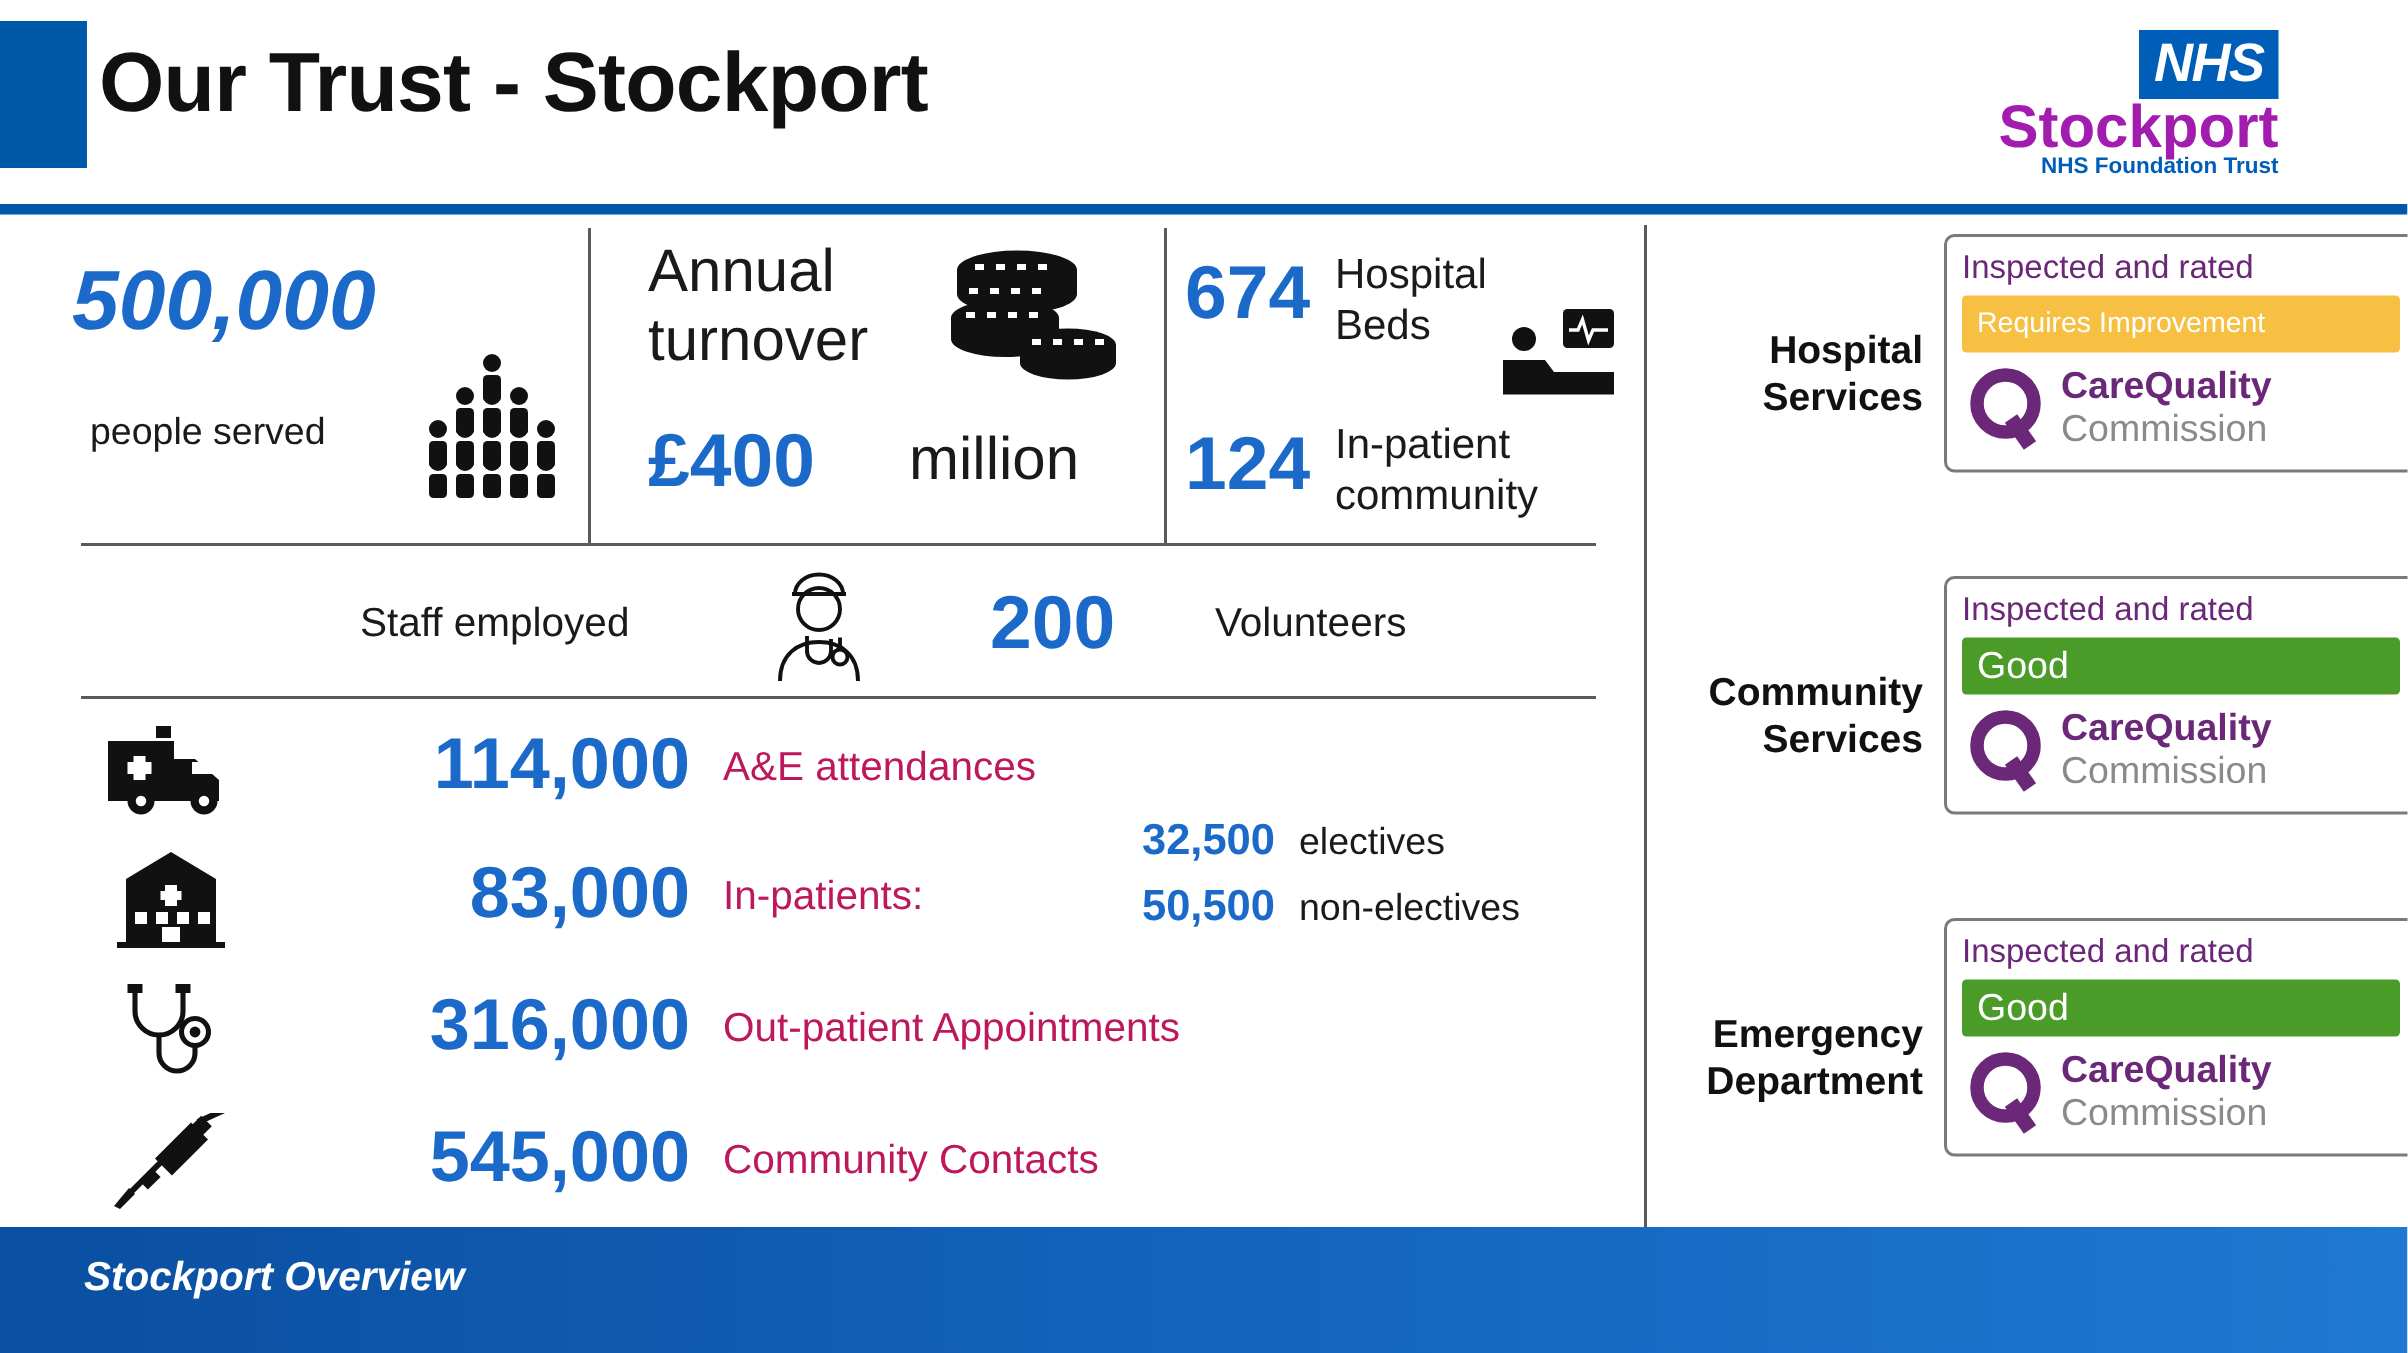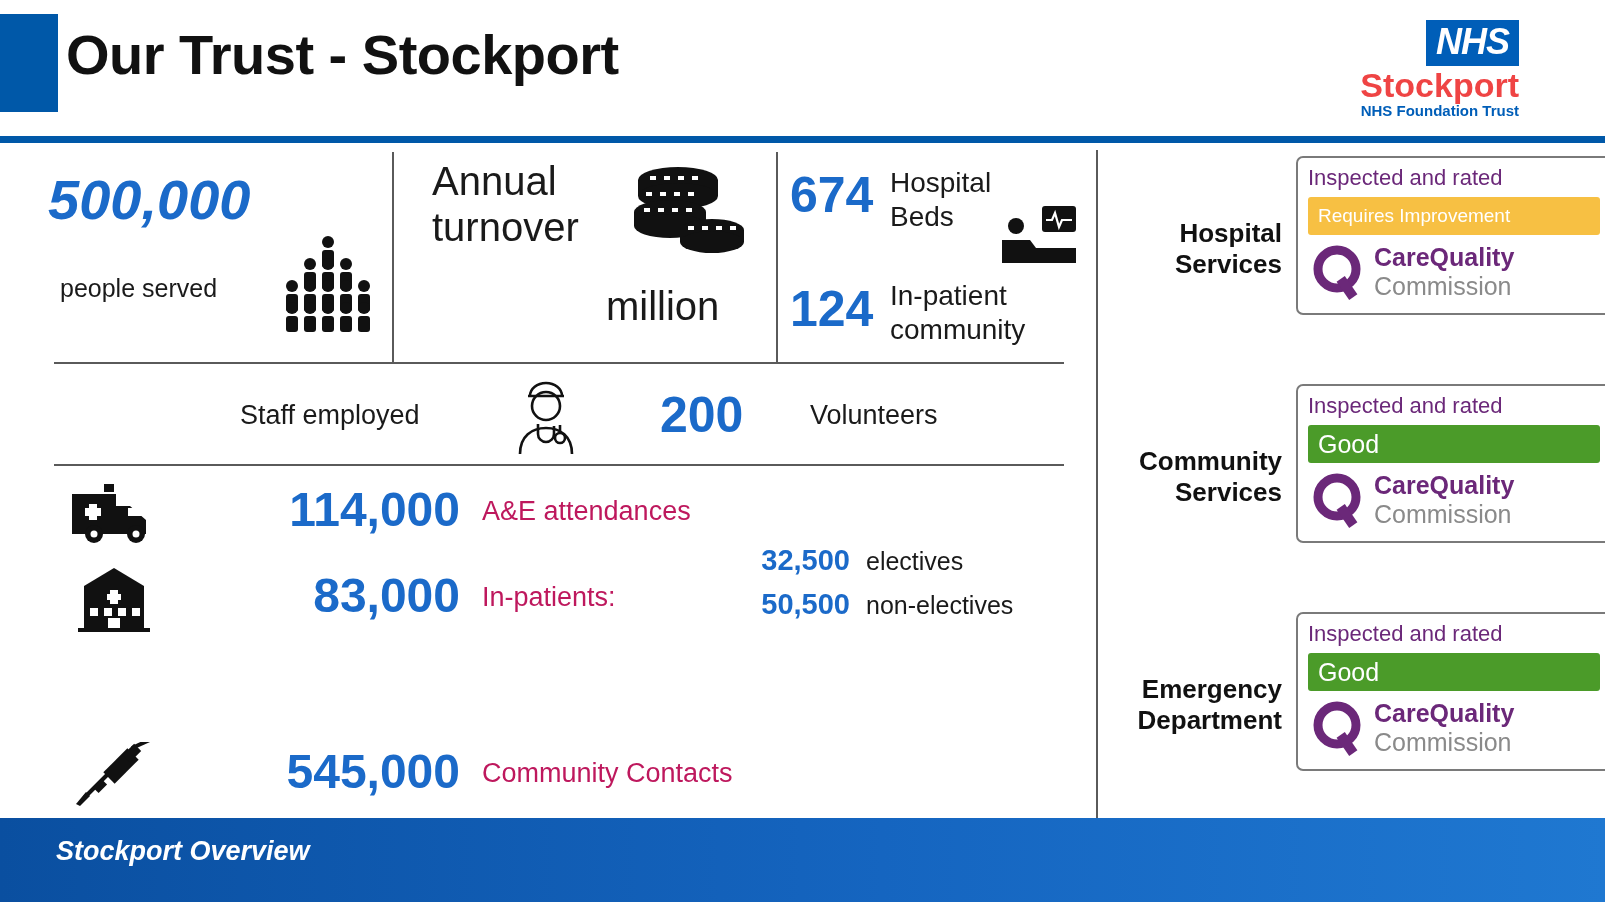--- a/index.html
+++ b/index.html
@@ -55,22 +55,22 @@
     background: #005eb8;
     color: #ffffff;
     font-weight: bold;
     font-style: italic;
     font-size: 36px;
     line-height: 36px;
     padding: 4px 10px 6px 10px;
     letter-spacing: -1px;
   }
   .nhs-sub1 {
-    color: #ef4444;
-    font-size: 34px;
+    color: #a21caf;
+    font-size: 40px;
     font-weight: bold;
     line-height: 34px;
     margin-top: 2px;
   }
   .nhs-sub2 {
     color: #005eb8;
     font-size: 15px;
     font-weight: bold;
     line-height: 18px;
   }
@@ -460,20 +460,21 @@
               <rect x="28" y="42" width="6" height="4"></rect>
             <rect x="42" y="42" width="6" height="4"></rect>
               <rect x="56" y="42" width="6" height="4"></rect>
             <rect x="58" y="60" width="6" height="4"></rect>
               <rect x="72" y="60" width="6" height="4"></rect>
             <rect x="86" y="60" width="6" height="4"></rect>
               <rect x="100" y="60" width="6" height="4"></rect>
           </g>
         </svg>
       </div>
+      <div class="cell n-400 blue-num">£400</div>
       <div class="cell t-million">million</div>
 
       <div class="cell n-674 blue-num">674</div>
       <div class="cell t-hospbeds">
         <span>Hospital</span><br>
         <span>Beds</span>
       </div>
       <div class="cell" style="left:1000px; top:58px;">
         <svg width="78" height="62" viewBox="0 0 78 62">
           <rect x="42" y="2" width="34" height="26" rx="3" fill="#111111"></rect>
@@ -541,20 +542,36 @@
               <rect x="64" y="42" width="8" height="8"></rect>
               <rect x="40" y="52" width="12" height="10"></rect>
             </g>
             <rect x="10" y="62" width="72" height="4" fill="#111111"></rect>
           </svg>
         </div>
         <div class="stat-num">83,000</div>
         <div class="stat-label">In-patients:</div>
       </div>
 
+      <div class="stat-row" style="top:506px;">
+        <div class="stat-icon">
+          <svg width="92" height="70" viewBox="0 0 92 70">
+            <g fill="none" stroke="#111111" stroke-width="3.4">
+              <path d="M22 4 v16 a16 16 0 0 0 32 0 V4"></path>
+              <path d="M38 36 v12 a12 12 0 0 0 24 0 v-6"></path>
+              <circle cx="62" cy="34" r="9"></circle>
+            </g>
+            <circle cx="62" cy="34" r="3.6" fill="#111111"></circle>
+            <rect x="17" y="2" width="10" height="6" fill="#111111"></rect>
+            <rect x="49" y="2" width="10" height="6" fill="#111111"></rect>
+          </svg>
+        </div>
+        <div class="stat-num">316,000</div>
+        <div class="stat-label">Out-patient Appointments</div>
+      </div>
 
       <div class="stat-row" style="top:594px;">
         <div class="stat-icon">
           <svg width="92" height="66" viewBox="0 0 92 66">
             <g stroke="#111111" stroke-width="4" fill="none">
               <path d="M64 6 L86 -4"></path>
               <path d="M16 56 L44 28"></path>
             </g>
             <rect x="36" y="16" width="34" height="16" transform="rotate(-45 53 24)" fill="#111111"></rect>
             <rect x="56" y="6" width="16" height="10" transform="rotate(-45 64 11)" fill="#111111"></rect>

